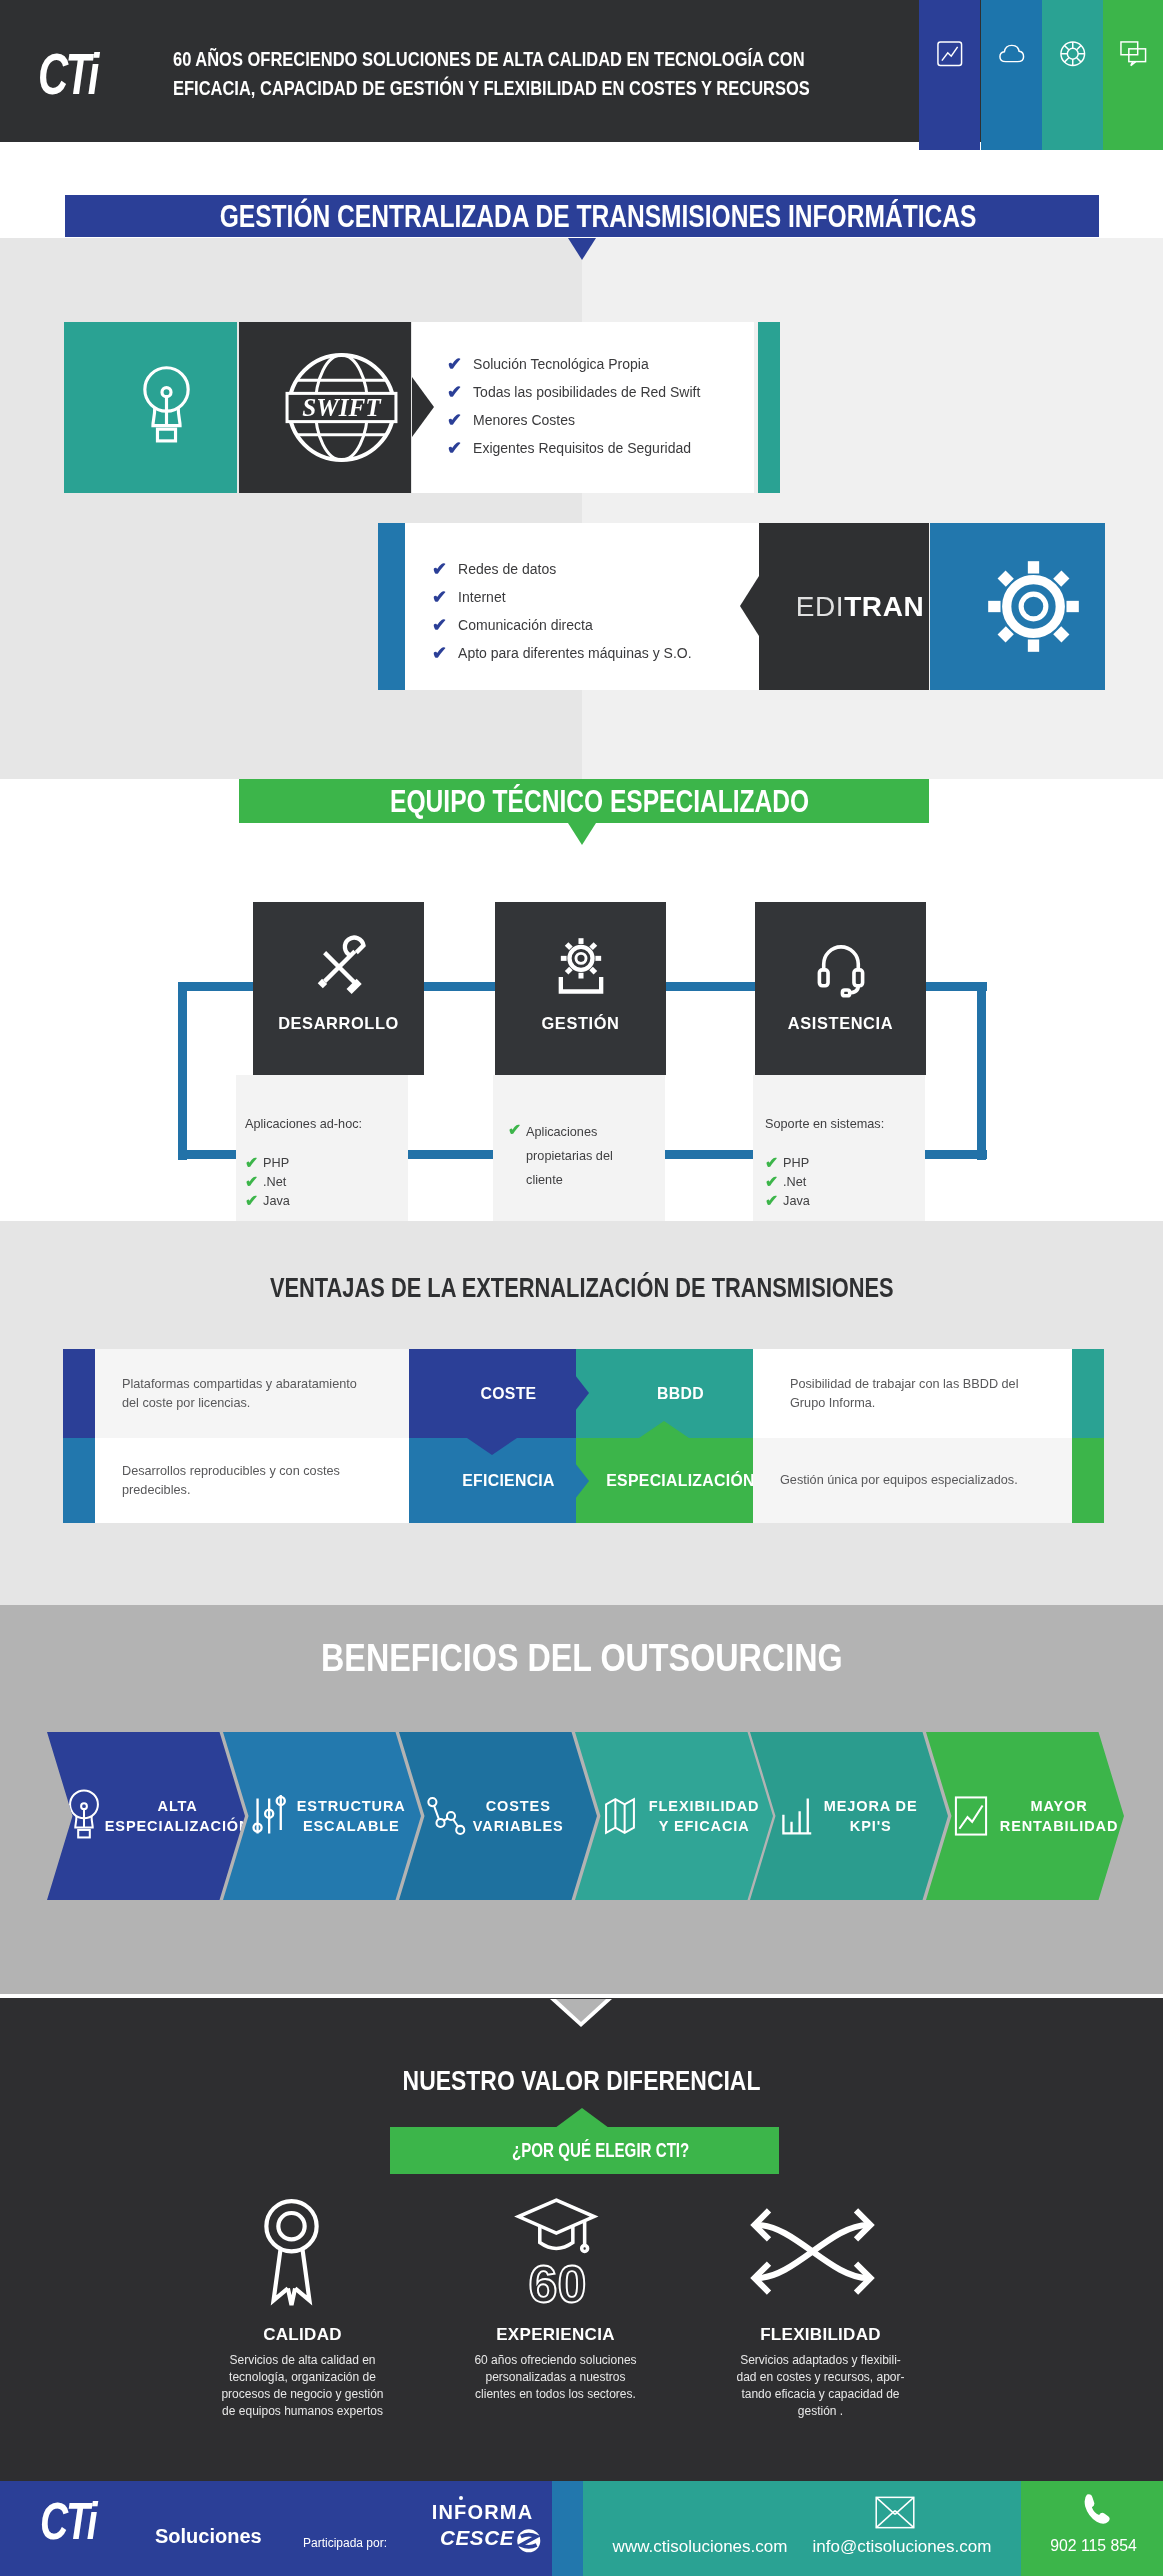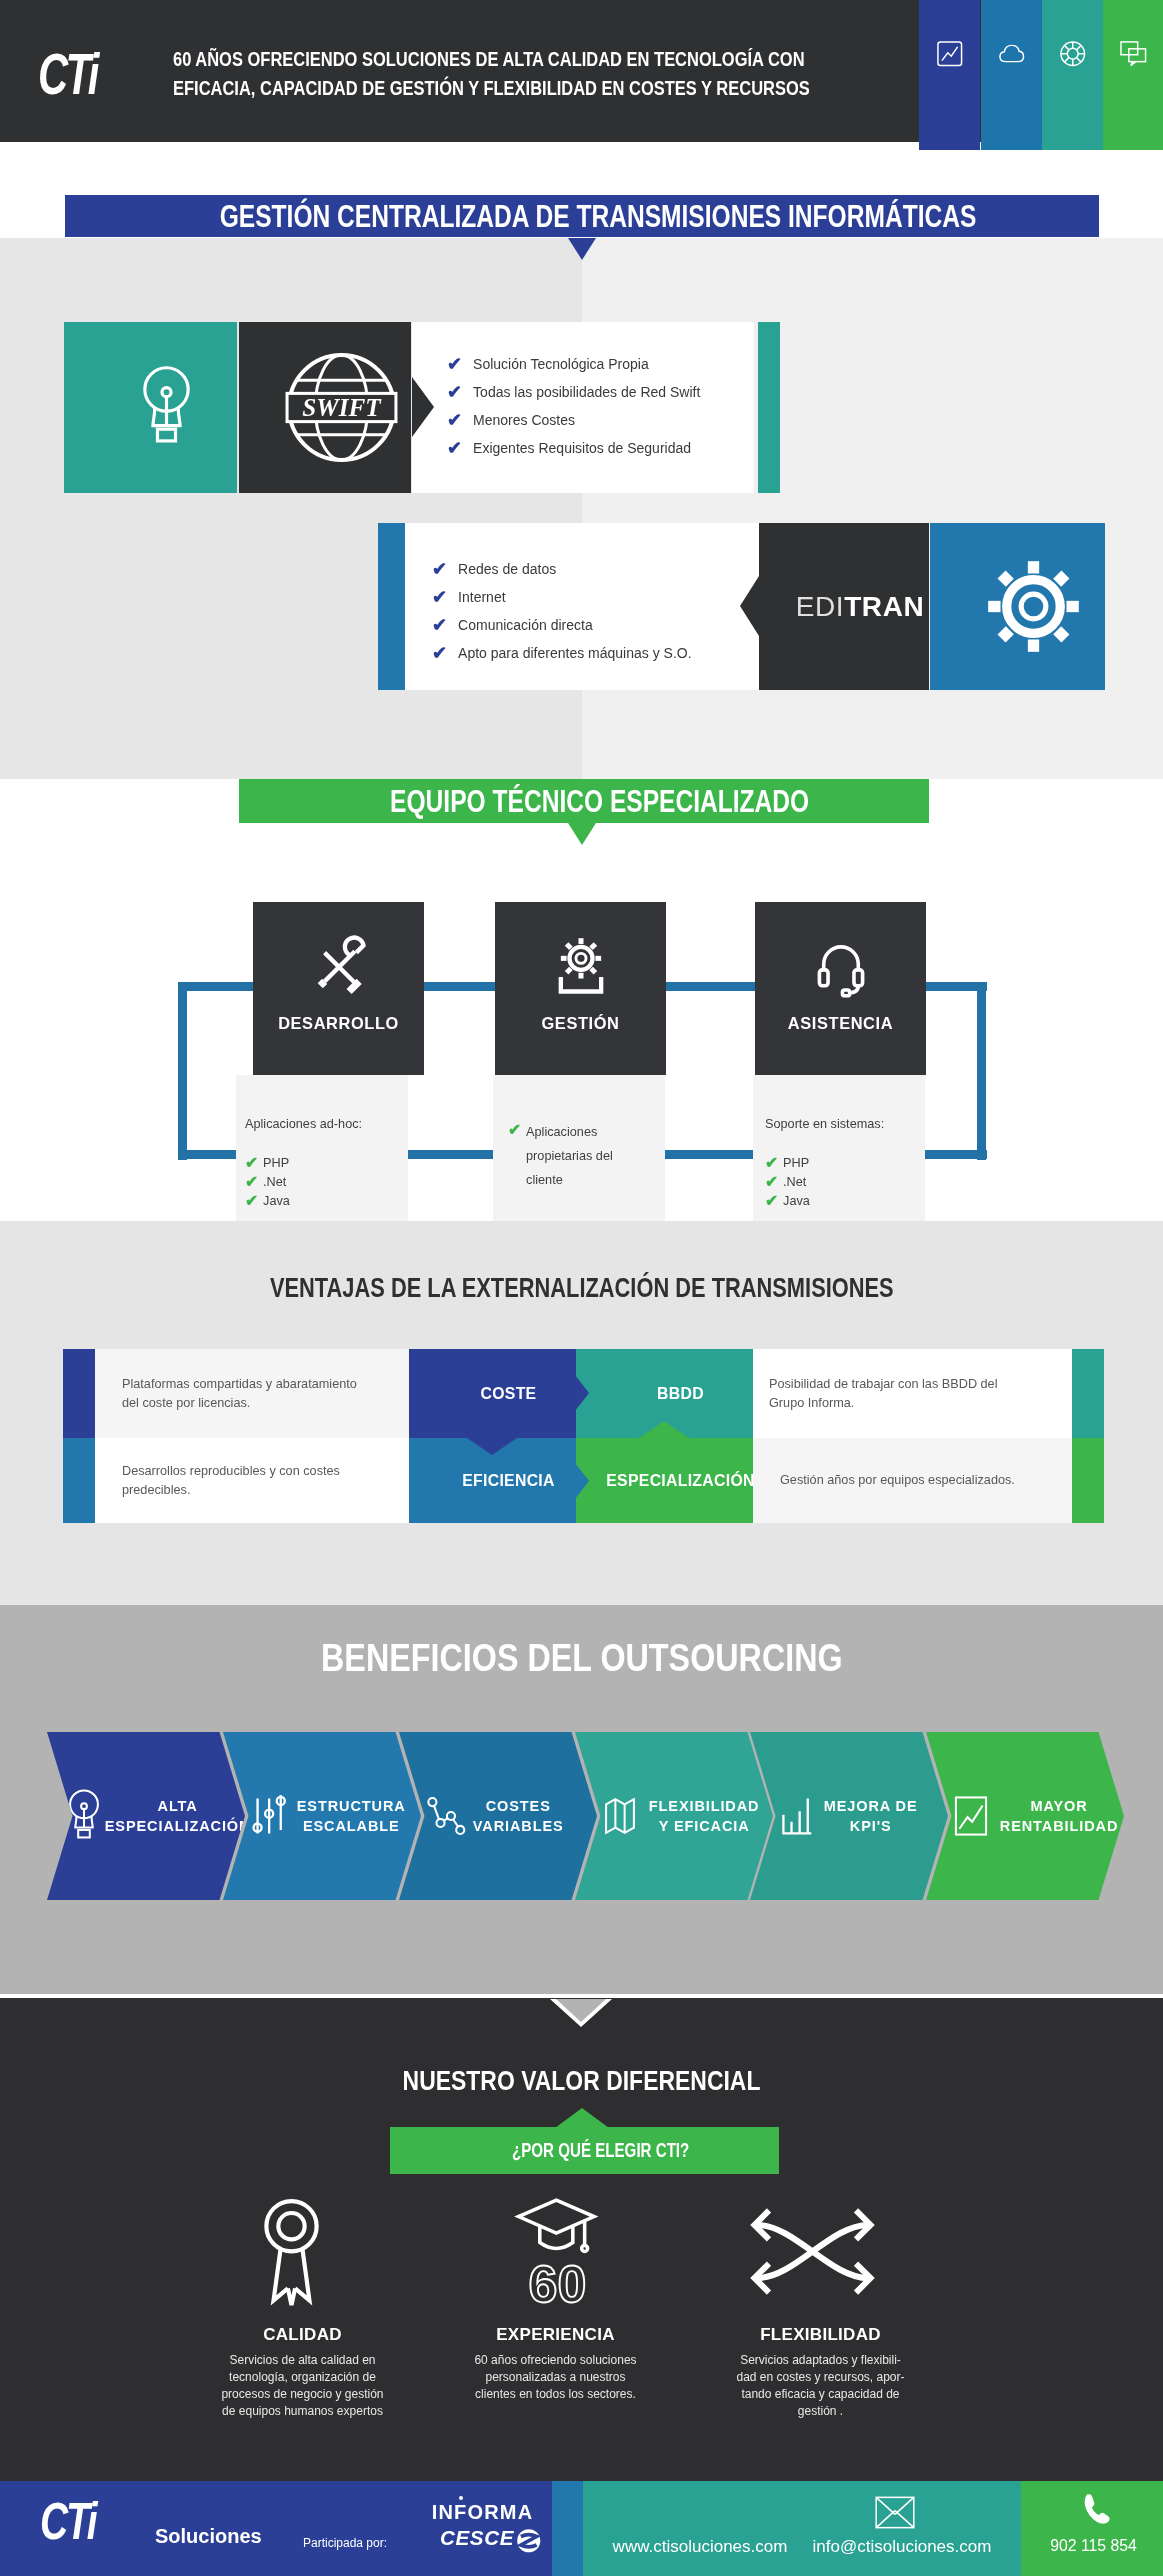--- a/index.html
+++ b/index.html
@@ -343,39 +343,39 @@
   <div class="abs trow" style="left:95px; top:1349px; width:314px; height:90px; background:#f5f5f5; padding-left:27px;">
     <div class="tcell-text pre">Plataformas compartidas y abaratamiento
 del coste por licencias.</div>
   </div>
   <div class="abs trow flexc" style="left:409px; top:1349px; width:167px; height:90px; background:#2b3f97;">
     <span class="tcell-label">COSTE</span>
   </div>
   <div class="abs trow flexc" style="left:576px; top:1349px; width:177px; height:90px; background:#2aa293;">
     <span class="tcell-label">BBDD</span>
   </div>
-  <div class="abs trow" style="left:753px; top:1349px; width:319px; height:90px; background:#ffffff; padding-left:16px;">
+  <div class="abs trow" style="left:753px; top:1349px; width:319px; height:90px; background:#ffffff; padding-left:37px;">
     <div class="tcell-text pre">Posibilidad de trabajar con las BBDD del
 Grupo Informa.</div>
   </div>
   <div class="abs" style="left:1072px; top:1349px; width:31.5px; height:90px; background:#2aa293;"></div>
 
   <div class="abs" style="left:63px; top:1438px; width:31.5px; height:85px; background:#2277ad;"></div>
   <div class="abs trow" style="left:95px; top:1438px; width:314px; height:85px; background:#ffffff; padding-left:27px;">
     <div class="tcell-text pre">Desarrollos reproducibles y con costes
 predecibles.</div>
   </div>
   <div class="abs trow flexc" style="left:409px; top:1438px; width:167px; height:85px; background:#2277ad;">
     <span class="tcell-label">EFICIENCIA</span>
   </div>
   <div class="abs trow flexc" style="left:576px; top:1438px; width:177px; height:85px; background:#3cb54a;">
     <span class="tcell-label">ESPECIALIZACIÓN</span>
   </div>
   <div class="abs trow" style="left:753px; top:1438px; width:319px; height:85px; background:#f5f5f5; padding-left:27px;">
-    <div class="tcell-text pre">Gestión años por equipos especializados.</div>
+    <div class="tcell-text pre">Gestión única por equipos especializados.</div>
   </div>
   <div class="abs" style="left:1072px; top:1438px; width:31.5px; height:85px; background:#3cb54a;"></div>
 
   <div class="tri" style="left:575px; top:1375px; border-top:18px solid transparent; border-bottom:18px solid transparent; border-left:14.5px solid #2b3f97;"></div>
   <div class="tri" style="left:575px; top:1463px; border-top:18px solid transparent; border-bottom:18px solid transparent; border-left:14.5px solid #2277ad;"></div>
   <div class="tri" style="left:467px; top:1438px; border-left:25.5px solid transparent; border-right:25.5px solid transparent; border-top:17px solid #2b3f97;"></div>
   <div class="tri" style="left:639px; top:1421px; border-left:25.5px solid transparent; border-right:25.5px solid transparent; border-bottom:17px solid #3cb54a;"></div>
 
   <div class="abs bgBen"></div>
   <div class="abs ben-title"><span class="scale" style="transform:scaleX(0.85);">BENEFICIOS DEL OUTSOURCING</span></div>

